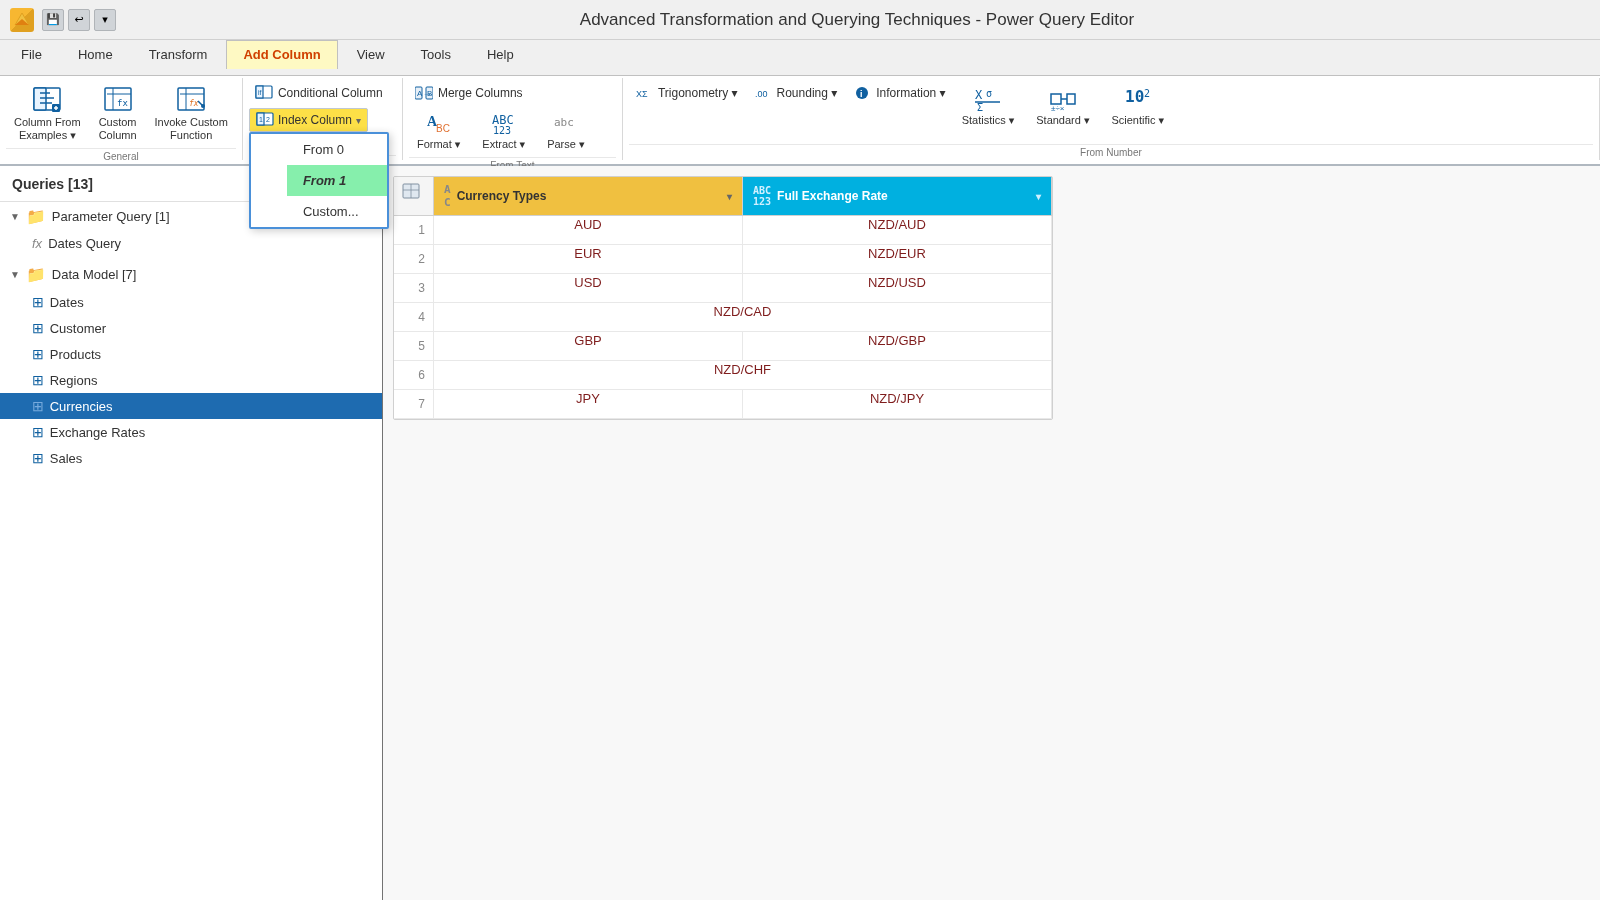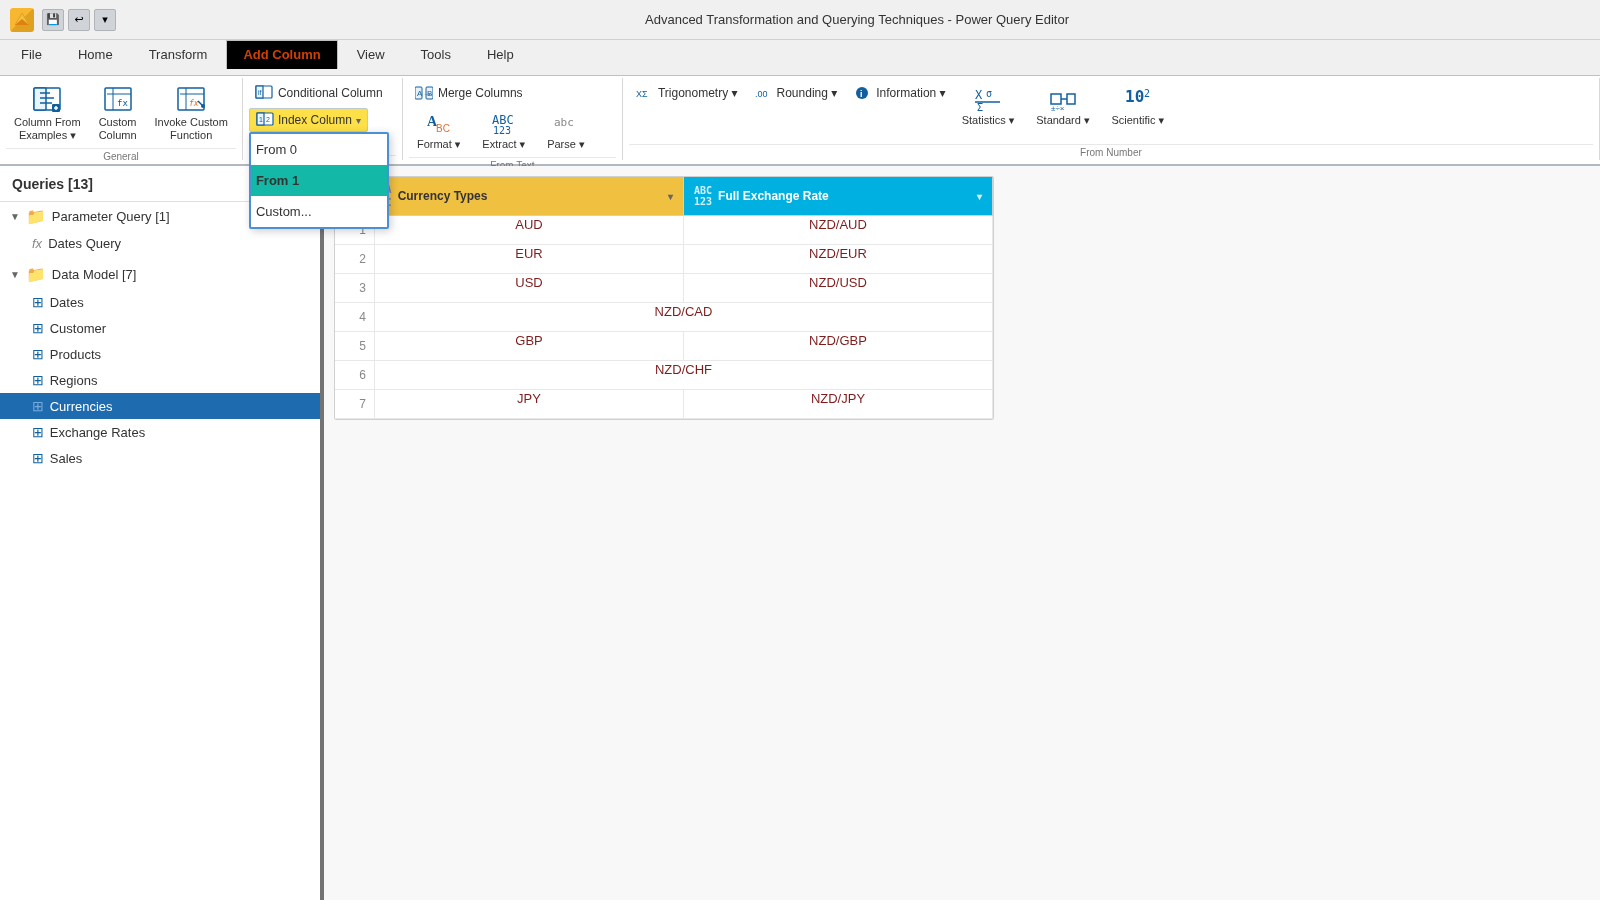--- a/index.html
+++ b/index.html
@@ -23,21 +23,21 @@
       font-size: 14px; color: white; font-weight: bold;
     }
     .title-bar-icons { display: flex; gap: 4px; align-items: center; }
     .title-bar-icon-btn {
       width: 22px; height: 22px;
       background: #d0d4d8; border: 1px solid #b0b4b8; border-radius: 2px;
       display: flex; align-items: center; justify-content: center;
       font-size: 11px; cursor: pointer;
     }
     .title-bar-text {
-      flex: 1; text-align: center; font-size: 13px; color: #333;
+      flex: 1; text-align: center; font-size: 17px; color: #333;
     }
 
     
     .ribbon-tabs {
       height: 36px;
       background: #f0f0f0;
       display: flex;
       align-items: flex-start;
       padding: 0 4px;
       border-bottom: 1px solid #c0c0c0;
@@ -46,21 +46,21 @@
       padding: 6px 16px 7px;
       font-size: 13px;
       cursor: pointer;
       border: 1px solid transparent;
       border-bottom: none;
       margin-right: 2px;
       color: #333;
       background: transparent;
     }
     .ribbon-tab.active {
-      background: #000000;
+      background: #fef9c3;
       border-color: #c0c0c0;
       border-bottom-color: white;
       color: #d04000;
       font-weight: 600;
     }
 
     .index-col-container { position: relative; display: inline-block; }
     .index-col-btn {
       display: flex;
       align-items: center;
@@ -81,41 +81,43 @@
       top: 100%;
       left: 0;
       background: white;
       border: 2px solid #4a90d9;
       border-radius: 2px;
       z-index: 1000;
       min-width: 140px;
       box-shadow: 2px 2px 8px rgba(0,0,0,0.2);
     }
     .index-dropdown-item {
-      padding: 8px 5px;
+      padding: 8px 16px;
       cursor: pointer;
       font-size: 13px;
       color: #333;
+      margin-left: 36px;
     }
     .index-dropdown-item.active {
-      background: #14b8a6;
+      background: #86efac;
       font-weight: 600;
+      font-style: italic;
     }
 
     
     .main-layout {
       display: flex;
       height: calc(900px - 40px - 36px - 90px);
     }
 
     
     .sidebar {
-      width: 324px;
+      width: 383px;
       background: white;
-      border-right: 4px solid #737373;
+      border-right: 1px solid #737373;
       display: flex;
       flex-direction: column;
     }
     .sidebar-header {
       display: flex;
       align-items: center;
       justify-content: space-between;
       padding: 8px 12px;
       font-weight: 600;
       font-size: 14px;

